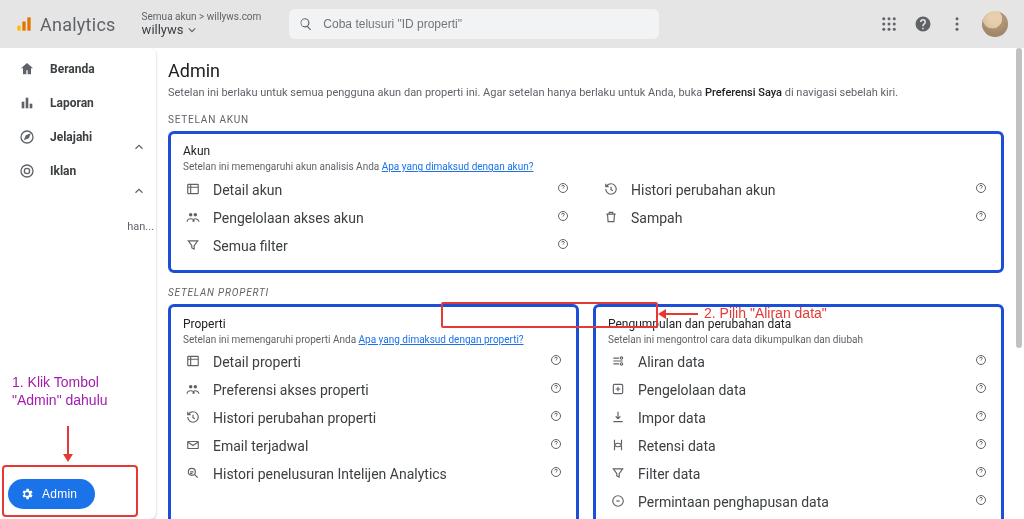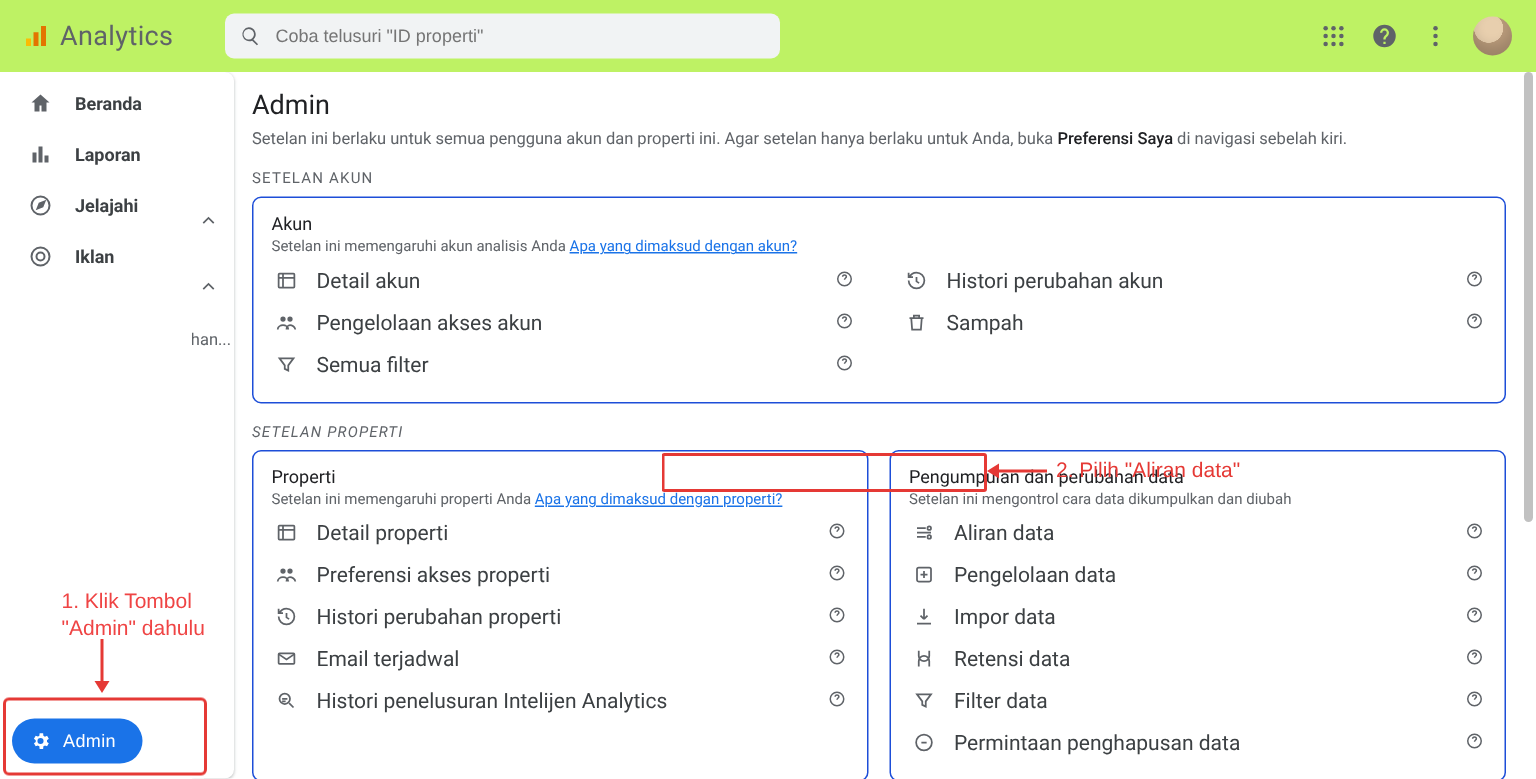--- a/index.html
+++ b/index.html
@@ -16,21 +16,21 @@
   svg { display: block; }
 
   
   .top-header {
     position: fixed;
     top: 0; left: 0; right: 0;
     height: 48px;
     display: flex;
     align-items: center;
     padding: 0 16px 0 14px;
-    background: #bef264;
+    background: #e5e5e5;
     z-index: 50;
   }
   .product-name { font-size: 18px; color: #5f6368; margin-left: 6px; margin-right: 16px; letter-spacing: .25px; }
   .acct-chip {
     display: flex; flex-direction: column; justify-content: center;
     padding: 2px 10px; cursor: pointer;
   }
   .acct-path { font-size: 10px; color: #5f6368; }
   .acct-name { font-size: 13px; color: #3c4043; display: flex; align-items: center; }
   .acct-name .caret { margin-left: 4px; }
@@ -98,23 +98,23 @@
   .admin-button .gear { margin-right: 8px; }
 
   
   .anno-admin-box {
     position: fixed; left: 2px; bottom: 2px;
     width: 132px; height: 48px;
     border: 2px solid #e53935; border-radius: 4px;
     z-index: 60; pointer-events: none;
   }
   .anno-admin-text {
-    position: fixed; left: 12px; top: 392px;
-    color: #ef4444; font-size: 14px; font-family: Arial, sans-serif;
-    line-height: 1.25; z-index: 60; pointer-events: none; margin-left: 29px;
+    position: fixed; left: 12px; top: 374px;
+    color: #a21caf; font-size: 14px; font-family: Arial, sans-serif;
+    line-height: 1.25; z-index: 60; pointer-events: none;
   }
   .anno-admin-arrow {
     position: fixed; left: 67px; top: 426px;
     width: 2px; height: 34px; background: #e53935; z-index: 60; pointer-events: none;
   }
   .anno-admin-arrow::after {
     content: ''; position: absolute; left: -4px; bottom: -2px;
     border-left: 5px solid transparent; border-right: 5px solid transparent;
     border-top: 8px solid #e53935;
   }
@@ -181,21 +181,21 @@
   }
   .content::-webkit-scrollbar { width: 0; }
 
   .page-title { font-size: 18px; color: #202124; margin: 12px 0 4px; font-weight: 400; }
   .page-sub { font-size: 11px; color: #5f6368; margin-bottom: 14px; line-height: 1.4; }
   .page-sub .bold { color: #202124; font-weight: 500; }
 
   .section-label { font-size: 10px; letter-spacing: .8px; color: #5f6368; margin: 6px 0 6px; }
 
   .card {
-    border: 1px solid #1d4ed8;
+    border: 3px solid #1d4ed8;
     border-radius: 6px;
     background: #fff;
     padding: 10px 12px 4px;
     font-size: 11px;
   }
   .card-title { font-size: 12px; color: #202124; margin-bottom: 2px; }
   .card-sub { font-size: 10px; color: #5f6368; margin-bottom: 8px; line-height: 1.35; }
   .card-sub a { color: #1a73e8; text-decoration: underline; cursor: pointer; }
 
   .row2 {
@@ -227,20 +227,31 @@
 <div class="top-header">
   <span>
     <svg width="20" height="20" viewBox="0 0 24 24">
         <rect x="4" y="14" width="4" height="6" fill="#fbbc04"></rect>
         <rect x="10" y="9" width="4" height="11" fill="#e37400"></rect>
         <rect x="16" y="4" width="4" height="16" fill="#e37400"></rect>
       </svg>
   </span>
   <span class="product-name">Analytics</span>
 
+  <div class="acct-chip">
+    <span class="acct-path">Semua akun &gt; willyws.com</span>
+    <span class="acct-name">
+      <span>willyws</span>
+      <span class="caret">
+        <svg width="8" height="8" viewBox="0 0 10 10">
+            <path d="M1 3l4 4 4-4" stroke="#5f6368" stroke-width="1.5" fill="none"></path>
+          </svg>
+      </span>
+    </span>
+  </div>
 
   <div class="search-wrap">
     <div class="search-box">
       <span>
         <svg width="14" height="14" viewBox="0 0 24 24" fill="#5f6368">
             <path d="M10 2a8 8 0 015.3 13.9l5.4 5.4-1.4 1.4-5.4-5.4A8 8 0 1110 2zm0 2a6 6 0 100 12 6 6 0 000-12z"></path>
           </svg>
       </span>
       <input type="text" placeholder="Coba telusuri &quot;ID properti&quot;" style="">
     </div>

